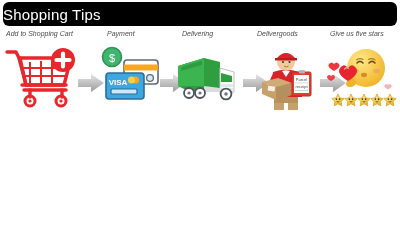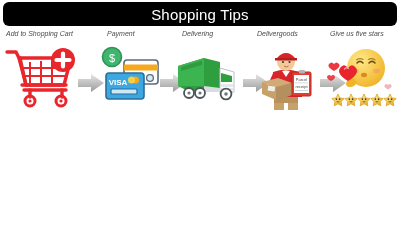--- a/index.html
+++ b/index.html
@@ -6,21 +6,21 @@
   body{
     width:400px;height:130px;overflow:hidden;background:#ffffff;
     font-family:"Liberation Sans", sans-serif;
   }
   .banner{position:relative;width:400px;height:130px;background:#ffffff;}
 
   
   .header-bar{
     position:absolute;left:3px;top:2px;width:394px;height:24px;
     background:#000000;border-radius:6px;
-    display:flex;align-items:center;justify-content:center;
+    display:flex;align-items:center;justify-content:flex-start;
   }
   .header-title{
     color:#ffffff;font-size:15px;letter-spacing:.2px;line-height:1;
     font-family:"Liberation Sans", sans-serif;
   }
 
   
   .labels{position:absolute;left:0;top:30px;width:400px;height:12px;}
   .step-label{
     position:absolute;top:0;font-size:7px;font-style:italic;color:#4a4a4a;

